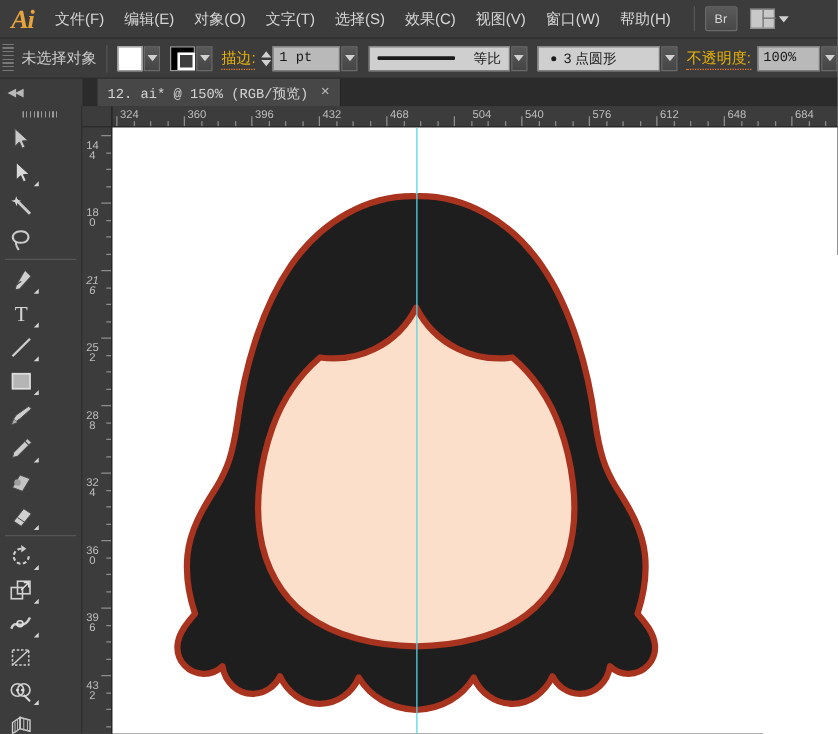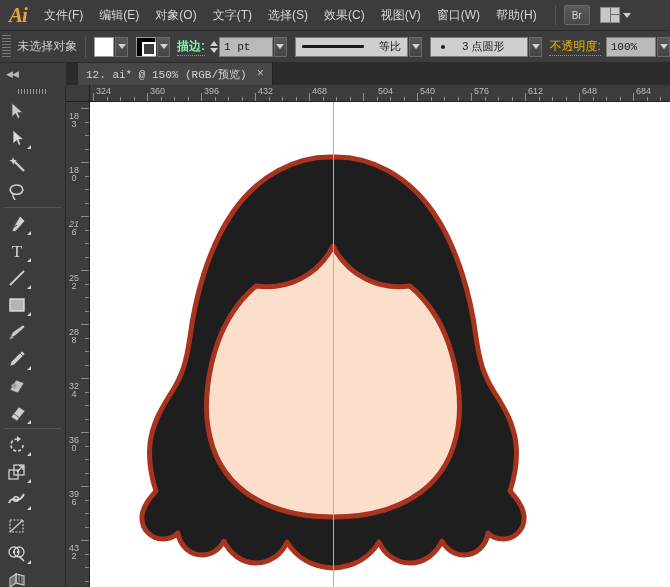--- a/index.html
+++ b/index.html
@@ -121,21 +121,21 @@
     font-family:"Liberation Mono", monospace;
   }
   .combo {
     height: 20px; background:#cfcfcf; border:1px solid #7d7d7d;
     color:#1a1a1a; font-size:11px;
     display:flex; align-items:center; justify-content:center; padding:0 6px;
     white-space:nowrap;
   }
   #profile-combo { width: 122px; justify-content: space-between; }
   .prof-line { width: 62px; height: 3px; background:#1a1a1a; border-radius:1px; }
-  #brush-combo { width: 106px; justify-content:flex-start; gap:17px; }
+  #brush-combo { width: 106px; justify-content:flex-start; gap:6px; }
   .brush-dot { width:4px; height:4px; border-radius:50%; background:#1a1a1a; margin-left:4px; }
   #opacity-field { width: 54px; }
 
   
   #tabbar {
     position:absolute; left:0; top:63px; width:670px; height:22px;
     background:#2b2b2b;
   }
   #doc-tab {
     position:absolute; left:78px; top:0; height:22px;
@@ -244,21 +244,21 @@
     <div class="mini-drop">
         <i></i>
       </div>
 
     <div style="width:8px"></div>
     <div class="stroke-box"></div>
     <div class="mini-drop">
         <i></i>
       </div>
 
-    <div class="cb-label" style="color: #86efac; border-bottom-color: rgb(240, 124, 34); font-weight: bold;">描边:</div>
+    <div class="cb-label" style="color: #eab308; border-bottom-color: rgb(240, 124, 34);">描边:</div>
     <div class="spin">
       <i class="up"></i>
       <i class="dn"></i>
     </div>
     <div class="field" style="width:58px">1 pt</div>
     <div class="mini-drop">
         <i></i>
       </div>
 
     <div style="width:9px"></div>
@@ -491,21 +491,21 @@
       <div class="hr-tick" style="left: 540px; height: 4px;"></div>
       <div class="hr-tick" style="left: 553.5px; height: 4px;"></div>
       <div class="hr-tick" style="left: 567px; height: 8px;"></div>
       <div class="hr-lbl" style="left: 570px;">684</div>
       <div class="hr-tick" style="left: 580.5px; height: 4px;"></div>
       <div class="hr-tick" style="left: 594px; height: 4px;"></div>
     </div>
 
   <div id="vruler">
       <div class="vr-tick" style="top: 6px; width: 8px;"></div>
-      <div class="vr-lbl" style="top: 10px;">183</div>
+      <div class="vr-lbl" style="top: 10px;">144</div>
       <div class="vr-tick" style="top: 19.5px; width: 4px;"></div>
       <div class="vr-tick" style="top: 33px; width: 4px;"></div>
       <div class="vr-tick" style="top: 46.5px; width: 4px;"></div>
       <div class="vr-tick" style="top: 60px; width: 8px;"></div>
       <div class="vr-lbl" style="top: 64px;">180</div>
       <div class="vr-tick" style="top: 73.5px; width: 4px;"></div>
       <div class="vr-tick" style="top: 87px; width: 4px;"></div>
       <div class="vr-tick" style="top: 100.5px; width: 4px;"></div>
       <div class="vr-tick" style="top: 114px; width: 8px;"></div>
       <div class="vr-lbl" style="top: 118px; font-style: italic;">216</div>

